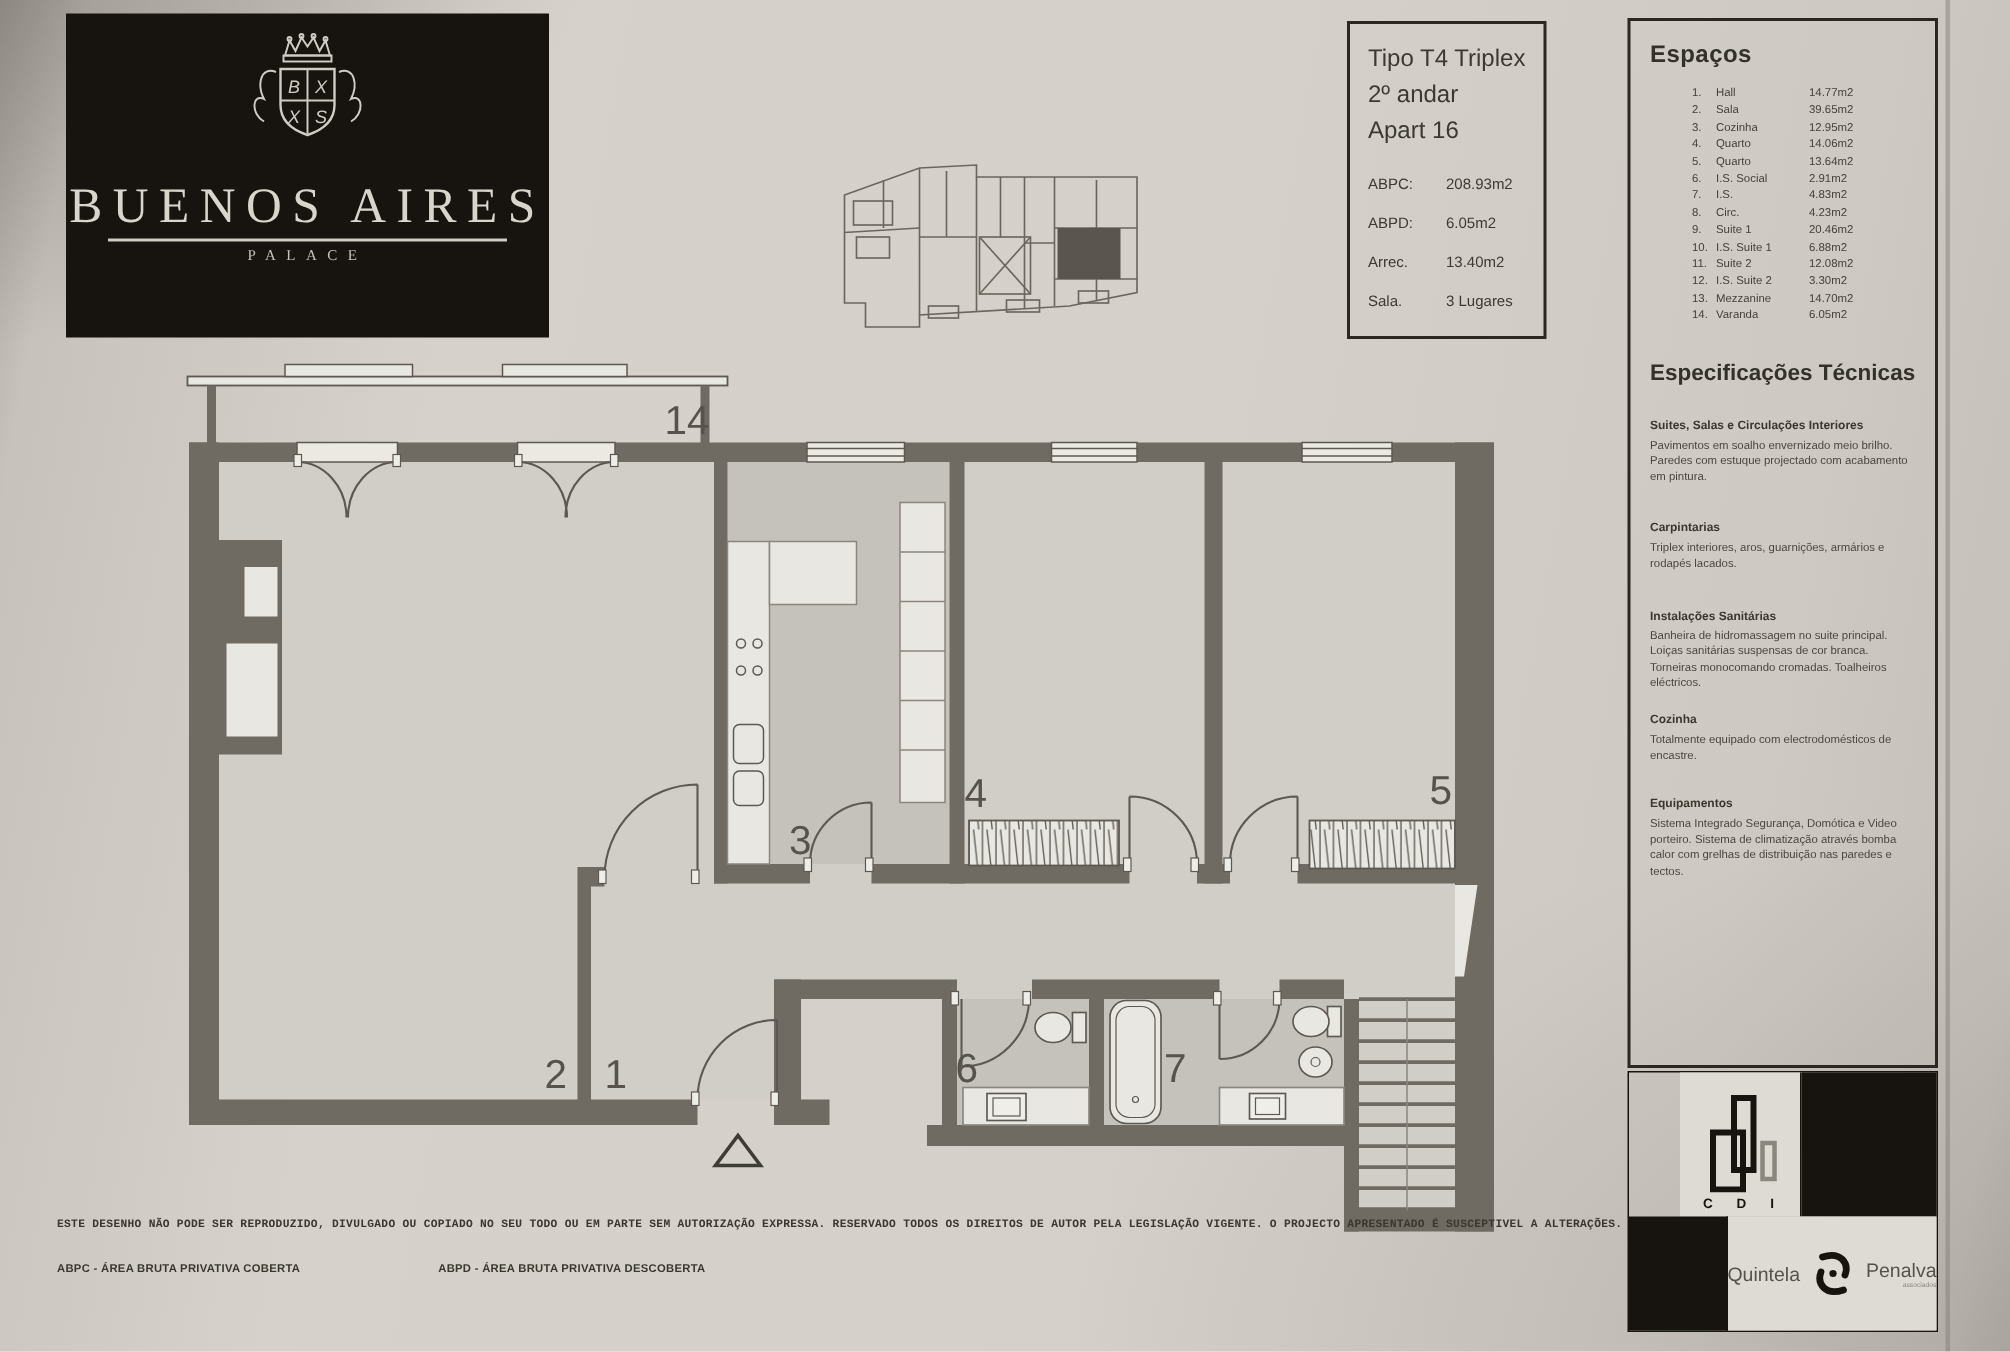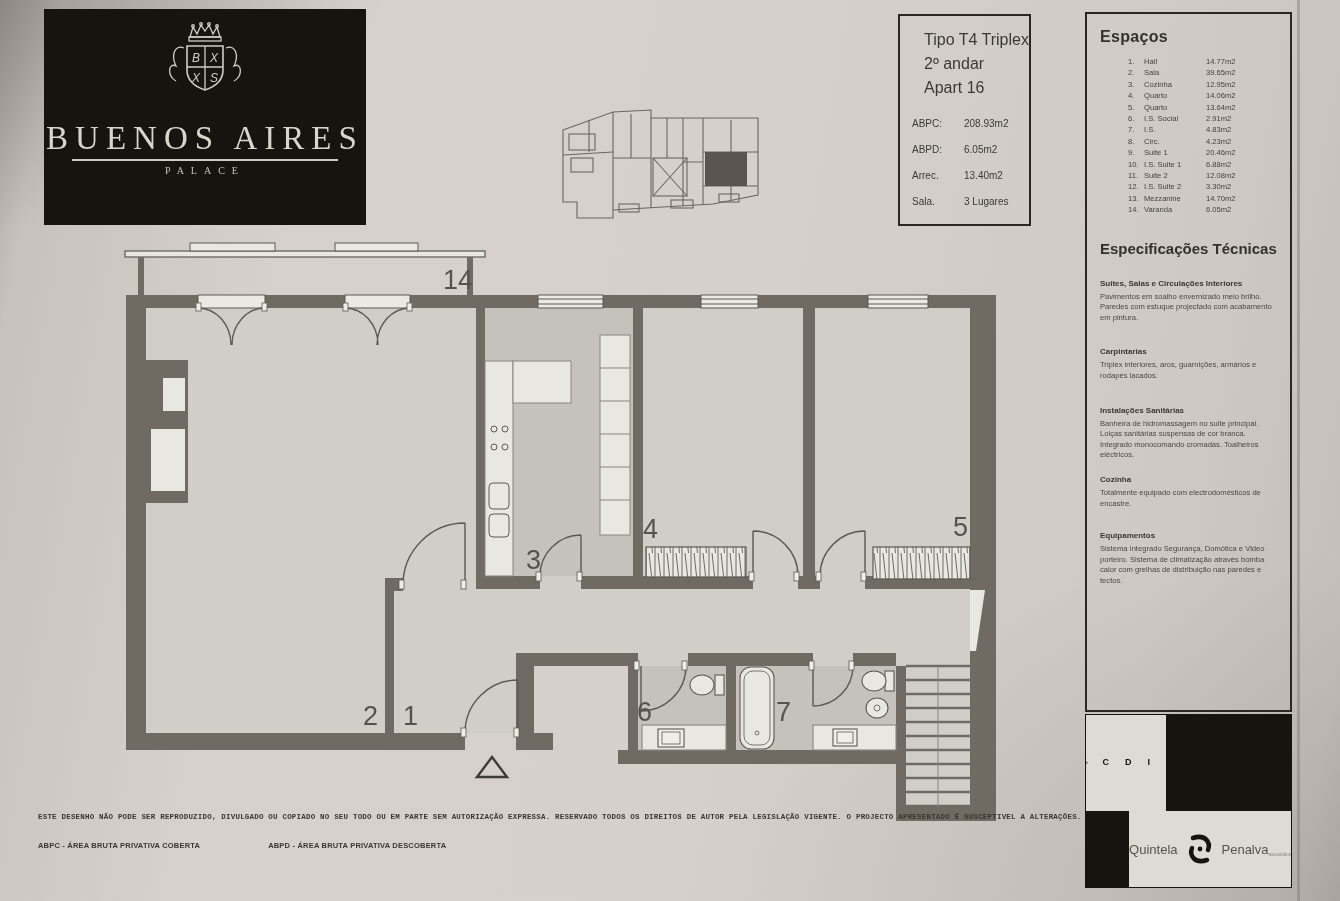--- a/index.html
+++ b/index.html
@@ -15,21 +15,21 @@
   
   .ba-logo{position:absolute;left:45px;top:10px;width:320px;height:214px;background:#17140f;
     box-shadow:0 0 0 1px #17140f;display:flex;flex-direction:column;align-items:center;}
   .ba-name{margin-top:4px;font-family:"Liberation Serif",serif;font-size:33px;letter-spacing:7px;
     color:#d8d5cd;white-space:nowrap;}
   .ba-rule{width:266px;height:2px;background:#cfccc4;margin-top:2px;}
   .ba-sub{font-family:"Liberation Serif",serif;font-size:10px;letter-spacing:7px;color:#c6c3bb;margin-top:4px;}
   
   .title-block{position:absolute;left:898px;top:14px;width:133px;height:212px;border:2px solid #2b2823;
     padding:12px 0 0 12px;box-sizing:border-box;color:#3c3933;}
-  .tb-line{font-size:16px;line-height:24px;margin-left:12px;}
+  .tb-line{font-size:16px;line-height:24px;}
   .tb-metrics{margin-top:11px;}
   .tb-row{display:flex;font-size:10px;line-height:26px;}
   .tb-row .lb{width:52px;}
   
   .panel{position:absolute;left:1085px;top:12px;width:207px;height:700px;border:2px solid #2b2823;
     box-sizing:border-box;color:#3d3a34;padding:14px 10px 0 13px;}
   .p-h1{font-size:16px;font-weight:bold;letter-spacing:.3px;color:#34312b;}
   .sp-list{margin:10px 0 0 28px;}
   .sp-row{display:flex;font-size:7.6px;line-height:11.4px;color:#45423c;}
   .sp-row .n{width:16px;}
@@ -37,31 +37,31 @@
   .p-h2{font-size:15px;font-weight:bold;margin-top:24px;color:#34312b;}
   .sec{margin-top:14px;}
   .sec .st{font-size:8px;font-weight:bold;margin-bottom:4px;color:#3a372f;}
   .sec .sb{font-size:7.6px;line-height:10.6px;color:#4a473f;width:172px;}
   
   .brands{position:absolute;left:1085px;top:714px;width:207px;height:174px;border:1px solid #17140f;box-sizing:border-box;}
   .br-r1{display:flex;height:96px;}
   .br-r2{display:flex;height:76px;}
   .cell-w{background:#dedbd4;}
   .cell-b{background:#17140f;}
-  .cdi{width:80px;height:96px;display:flex;flex-direction:row;align-items:center;justify-content:flex-end;border-right:1px solid #17140f;}
+  .cdi{width:80px;height:96px;display:flex;flex-direction:column;align-items:center;justify-content:flex-end;border-right:1px solid #17140f;margin-left:34px;}
   .cdi-letters{font-size:9px;font-weight:bold;letter-spacing:16px;color:#17140f;margin:2px 0 4px 14px;}
   .r1-rest{flex:1;}
   .r2-left{width:85px;border-right:1px solid #17140f;}
   .qp{flex:1;display:flex;align-items:center;justify-content:center;gap:7px;}
   .qp-t{font-size:13px;color:#55524c;}
-  .qp-right{display:flex;align-items:flex-end;}
+  .qp-right{display:flex;flex-direction:column;align-items:flex-end;}
   .qp-sub{font-size:4.5px;color:#8a877f;margin-top:0px;align-self:flex-end;}
   
   .fn{position:absolute;color:#3a372f;font-size:7.5px;font-weight:bold;letter-spacing:.2px;white-space:nowrap;}
-  .fn1{left:38px;top:841px;display:flex;gap:68px;}
+  .fn1{left:38px;top:841px;display:flex;gap:92px;}
   .fn2{left:38px;top:813px;font-family:Liberation Mono, monospace;}
   
   .plan{position:absolute;left:113px;top:233px;}
   .miniplan{position:absolute;left:553px;top:100px;}
   .crest{margin-top:10px;}
   text{font-family:"Liberation Sans",sans-serif;}
 </style>
 </head>
 <body>
 
@@ -398,21 +398,21 @@
     <div class="sec" style="margin-top:22px">
       <div class="st">Suites, Salas e Circulações Interiores</div>
       <div class="sb">Pavimentos em soalho envernizado meio brilho. Paredes com estuque projectado com acabamento em pintura.</div>
     </div>
     <div class="sec" style="margin-top:24px">
       <div class="st">Carpintarias</div>
       <div class="sb">Triplex interiores, aros, guarnições, armários e rodapés lacados.</div>
     </div>
     <div class="sec" style="margin-top:24px">
       <div class="st">Instalações Sanitárias</div>
-      <div class="sb">Banheira de hidromassagem no suite principal. Loiças sanitárias suspensas de cor branca. Integrado monocomando cromadas. Toalheiros eléctricos.</div>
+      <div class="sb">Banheira de hidromassagem no suite principal. Loiças sanitárias suspensas de cor branca. Torneiras monocomando cromadas. Toalheiros eléctricos.</div>
     </div>
     <div class="sec">
       <div class="st">Cozinha</div>
       <div class="sb">Totalmente equipado com electrodomésticos de encastre.</div>
     </div>
     <div class="sec" style="margin-top:22px">
       <div class="st">Equipamentos</div>
       <div class="sb">Sistema Integrado Segurança, Domótica e Video porteiro. Sistema de climatização através bomba calor com grelhas de distribuição nas paredes e tectos.</div>
     </div>
   </div>

